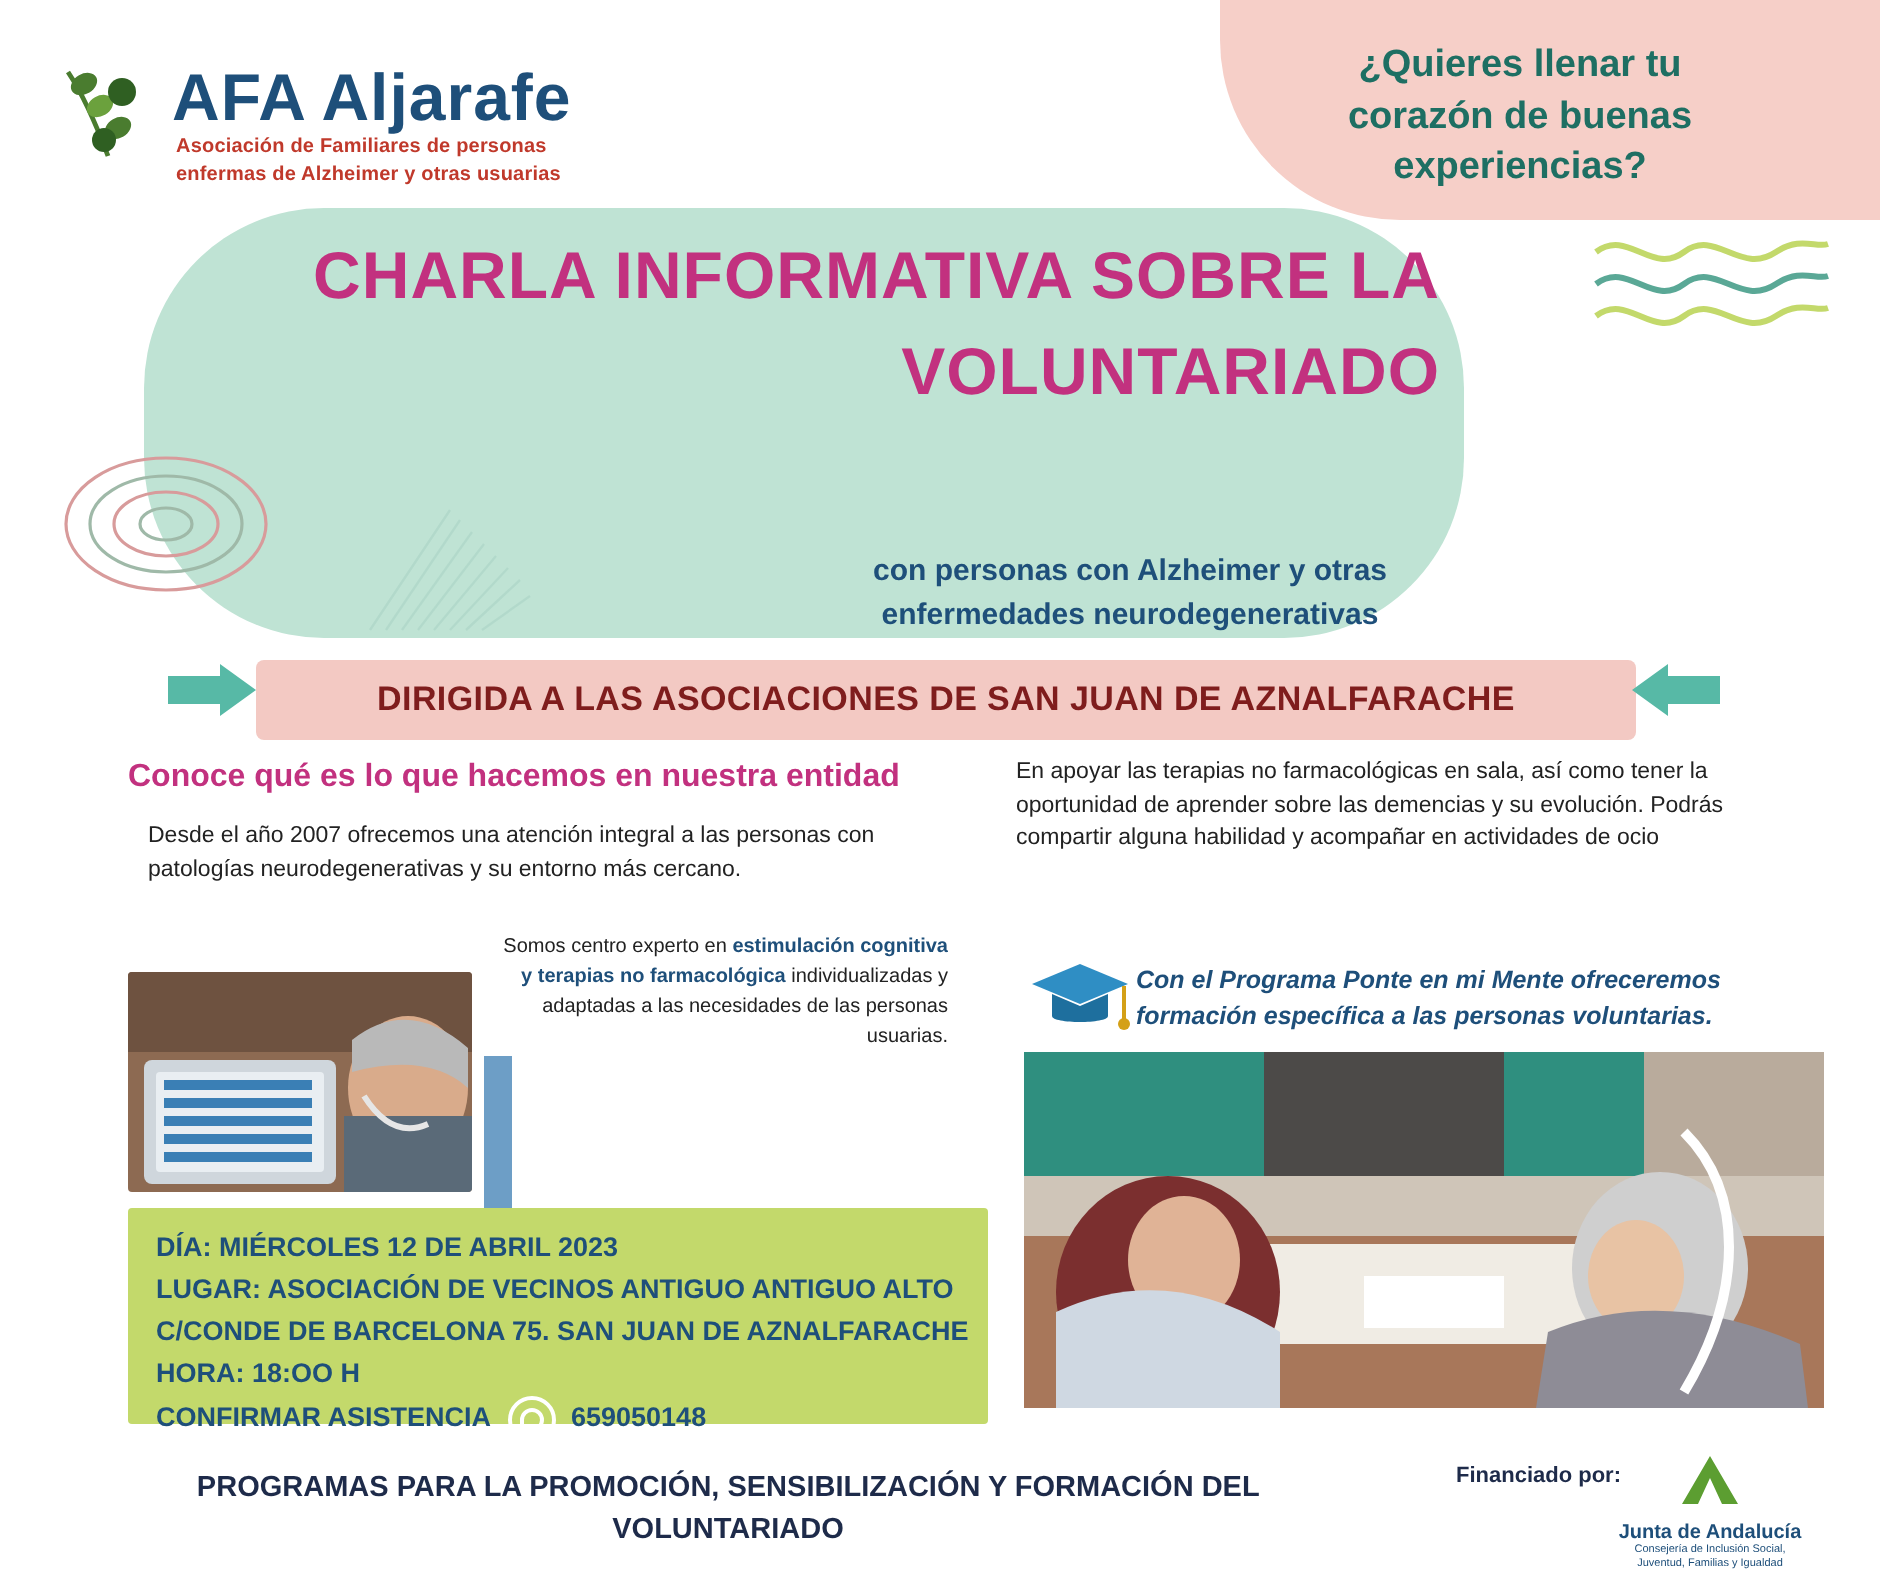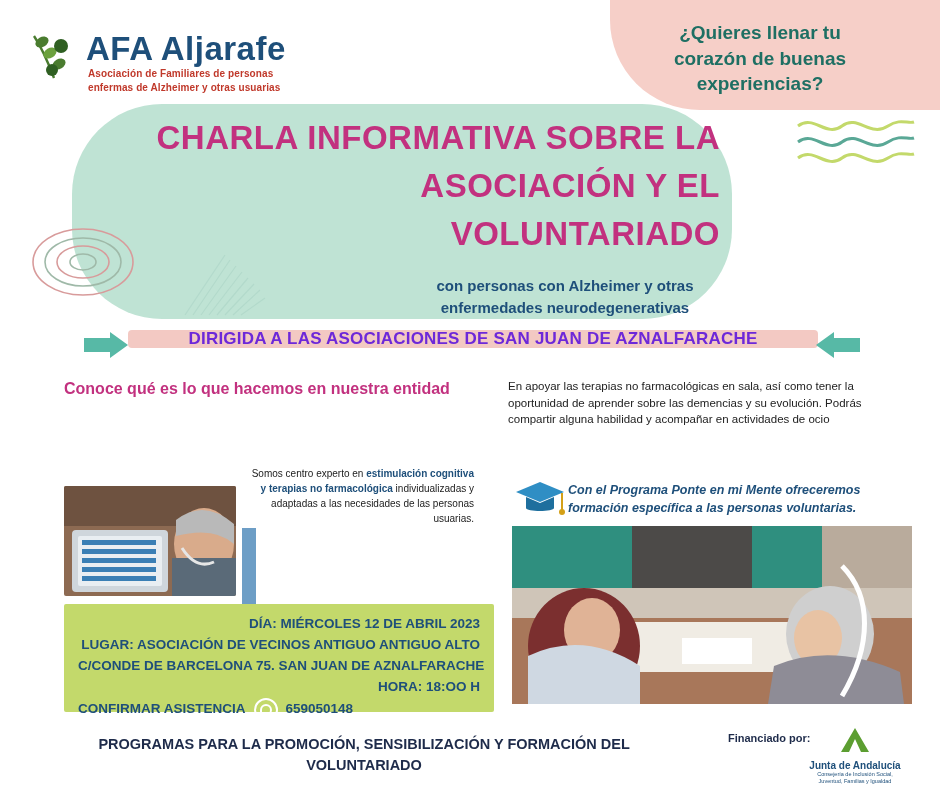--- a/index.html
+++ b/index.html
@@ -139,27 +139,27 @@
     font-weight: bold;
     line-height: 1.45;
   }
 
   
   .ribbon {
     position: absolute;
     left: 128px;
     top: 330px;
     width: 690px;
-    height: 18px;
+    height: 40px;
     background: #f3c9c3;
     border-radius: 4px;
     display: flex;
     align-items: center;
     justify-content: center;
-    color: #6d28d9;
+    color: #7f1d1d;
     font-size: 17px;
     font-weight: bold;
     letter-spacing: .2px;
   }
   .arrow-left, .arrow-right {
     position: absolute;
     top: 332px;
     width: 44px;
     height: 26px;
   }
@@ -263,21 +263,20 @@
     width: 430px;
     height: 108px;
     background: #c3d96b;
     border-radius: 2px;
     padding: 10px 14px;
     box-sizing: border-box;
     color: #1e4f7a;
     font-size: 13.5px;
     font-weight: bold;
     line-height: 1.55;
-    text-align: right;
   }
   .info-line { display: block; white-space: nowrap; }
   .wa-row { display: flex; align-items: center; gap: 8px; }
   .wa-icon {
     width: 20px; height: 20px;
     border-radius: 50%;
     border: 2px solid #ffffff;
     display: inline-block;
     position: relative;
   }
@@ -379,38 +378,38 @@
   </div>
 
   <div class="pink-text">
     <span>¿Quieres llenar tu</span><br>
     <span>corazón de buenas</span><br>
     <span>experiencias?</span>
   </div>
 
   <div class="main-title">
     <span class="l1">CHARLA INFORMATIVA SOBRE LA</span>
-    <span class="l2">ASOCIACIÓN Y EL</span>
     <span class="l3">VOLUNTARIADO</span>
   </div>
   <div class="subtitle">
     <span>con personas con Alzheimer y otras</span><br>
     <span>enfermedades neurodegenerativas</span>
   </div>
 
   <svg class="arrow-left" viewBox="0 0 44 26">
     <path d="M0,6 L26,6 L26,0 L44,13 L26,26 L26,20 L0,20 Z" fill="#57b9a6"></path>
   </svg>
   <div class="ribbon">DIRIGIDA A LAS ASOCIACIONES DE SAN JUAN DE AZNALFARACHE</div>
   <svg class="arrow-right" viewBox="0 0 44 26">
     <path d="M44,6 L18,6 L18,0 L0,13 L18,26 L18,20 L44,20 Z" fill="#57b9a6"></path>
   </svg>
 
   <div class="col-left">
     <div class="head-pink">Conoce qué es lo que hacemos en nuestra entidad</div>
+    <div class="body-text left-p1">Desde el año 2007 ofrecemos una atención integral a las personas con patologías neurodegenerativas y su entorno más cercano.</div>
 
     <div class="photo-left">
       <svg viewBox="0 0 172 110" width="172" height="110">
         <rect width="172" height="110" fill="#8d6a52"></rect>
         <rect x="0" y="0" width="172" height="40" fill="#6e5240"></rect>
         <rect x="8" y="44" width="96" height="62" rx="4" fill="#cfd6dc"></rect>
         <rect x="14" y="50" width="84" height="50" rx="2" fill="#e9eef2"></rect>
         <g fill="#3a7fb5">
           <rect x="18" y="54" width="74" height="5"></rect>
           <rect x="18" y="63" width="74" height="5"></rect>

